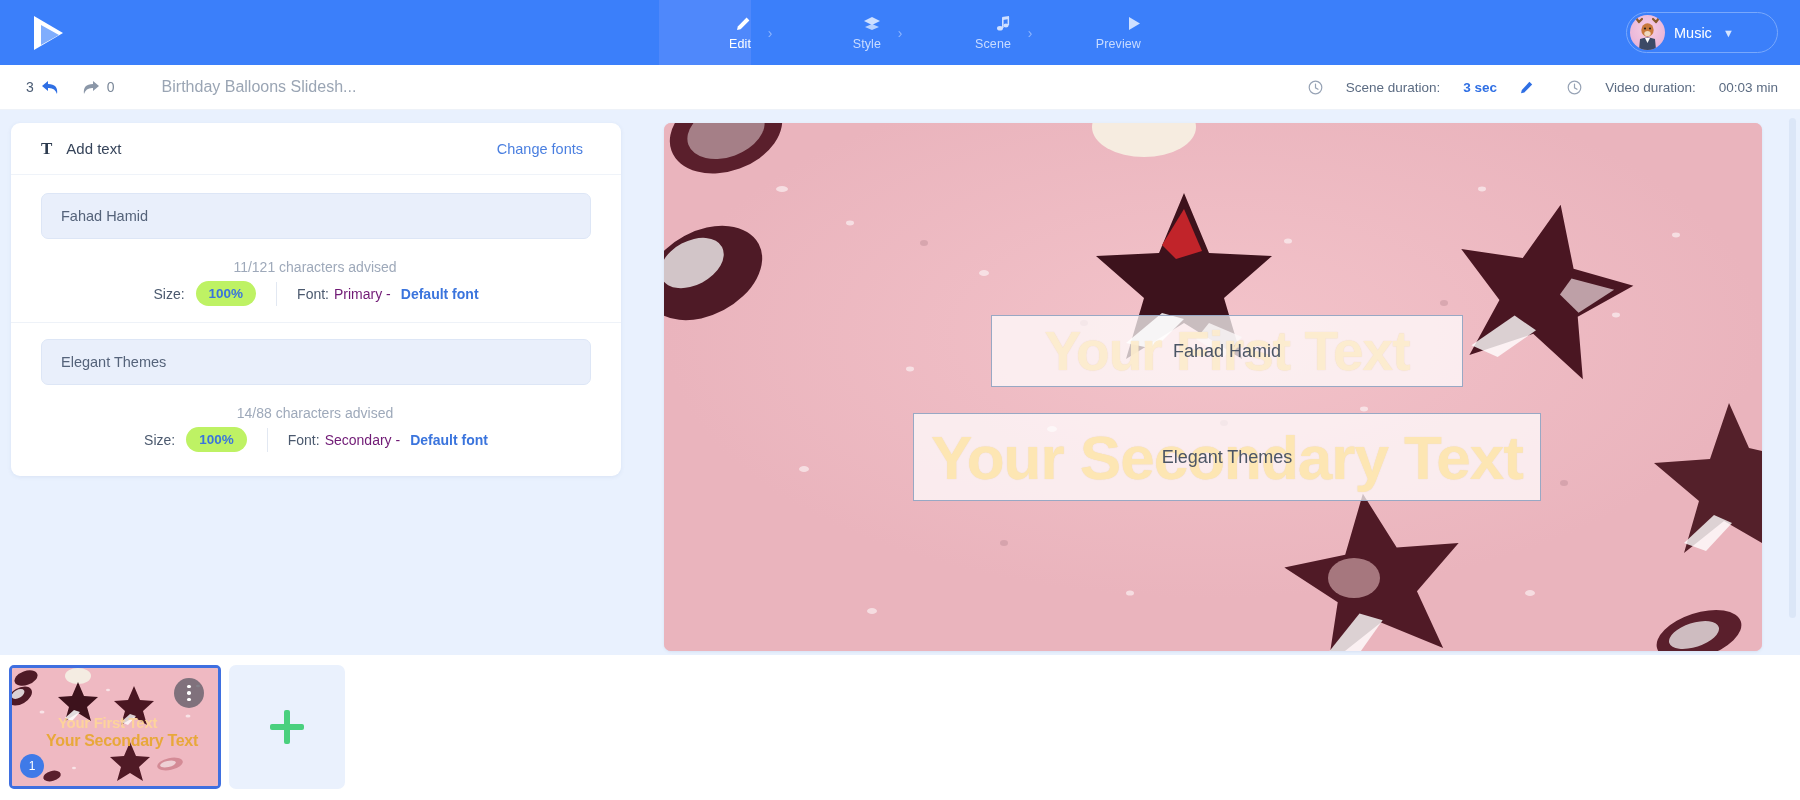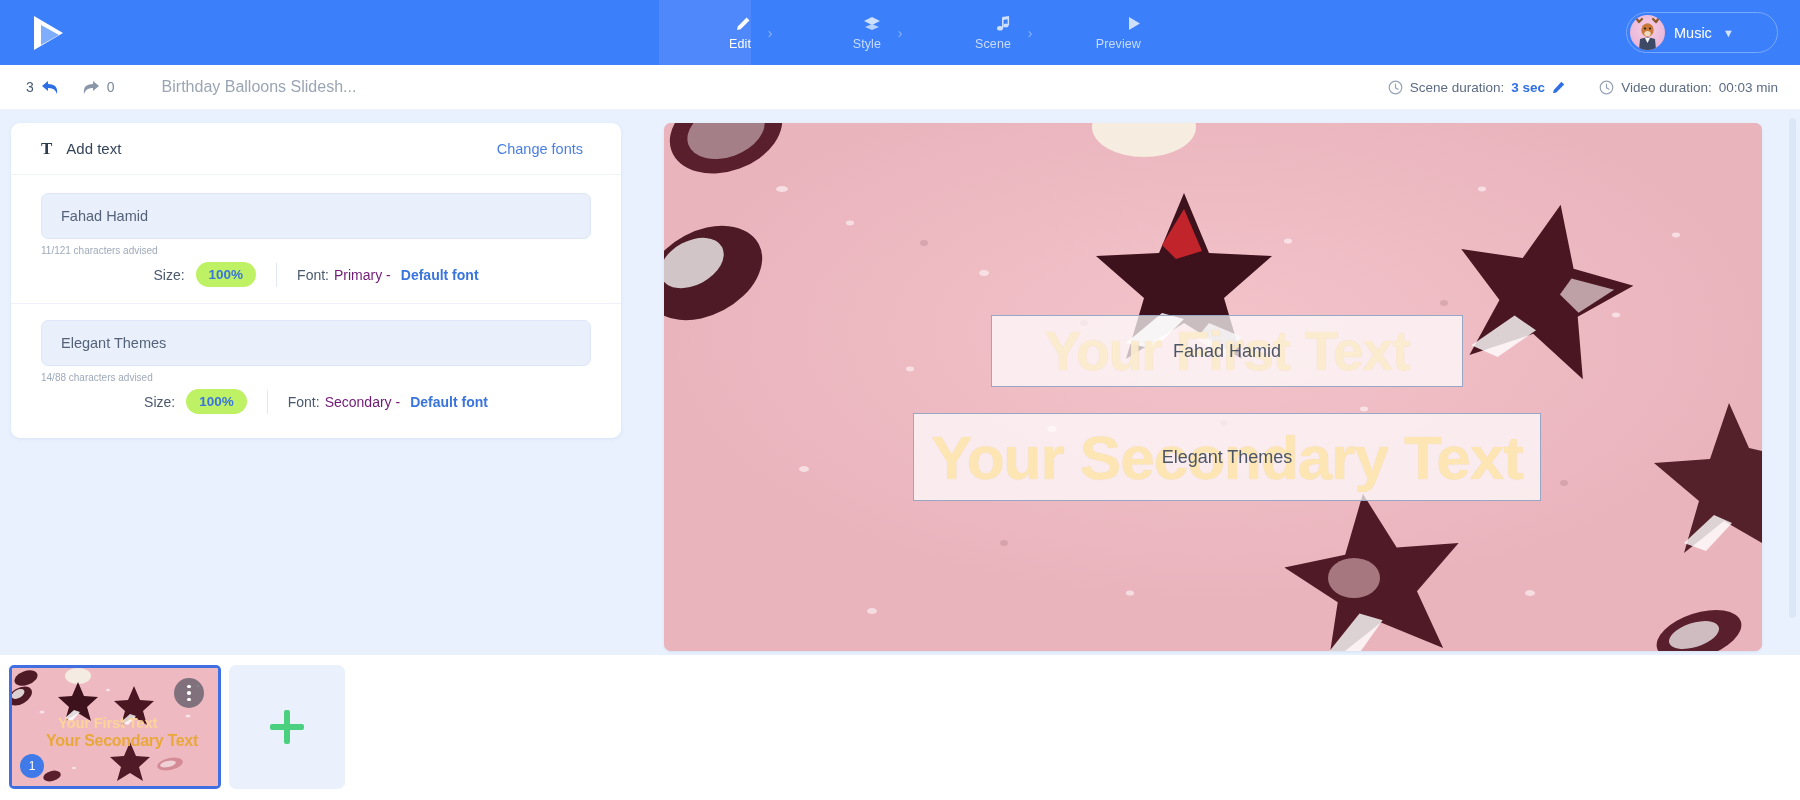--- a/index.html
+++ b/index.html
@@ -72,21 +72,21 @@
   .hist-num { font-size: 14px; color: #4a5b73; }
   .hist-num.muted { color: #7b8899; }
   .ic-btn { cursor: pointer; display: flex; align-items: center; }
   .proj-title {
     margin-left: 47px; font-size: 16px; color: #9aa5b4; cursor: text;
   }
   .durations {
     position: absolute; right: 22px; top: 0; height: 45px;
     display: flex; align-items: center; gap: 34px;
   }
-  .dur { display: flex; align-items: center; gap: 7px; font-size: 13.5px; color: #5b6b82; }
+  .dur { display: flex; align-items: center; gap: 23px; font-size: 13.5px; color: #5b6b82; }
   .dur .val { color: #2f6fe4; font-weight: bold; }
   .dur .clock { display: flex; align-items: center; color: #97a3b5; }
   .pencil-edit { cursor: pointer; display: flex; align-items: center; }
 
   
   .workspace {
     position: absolute; top: 110px; left: 0;
     width: 1800px; height: 545px;
     background: #e9f1fe;
   }
@@ -111,22 +111,22 @@
 
   .text-block { padding: 18px 30px 0 30px; }
   .text-block.second { padding-top: 16px; padding-bottom: 22px; }
   .text-input {
     width: 100%; height: 46px;
     background: #e9effb; border: 1px solid #dde6f6; border-radius: 7px;
     padding: 0 19px; font-size: 14.5px; color: #55637a;
     font-family: "Liberation Sans", sans-serif; outline: none;
   }
   .char-hint {
-    text-align: left; font-size: 10px; color: #9ea9ba;
-    margin-top: 6px; padding-right: 2px;
+    text-align: center; font-size: 14px; color: #9ea9ba;
+    margin-top: 20px; padding-right: 2px;
   }
   .ctrl-row {
     display: flex; align-items: center; justify-content: center;
     gap: 0; margin-top: 6px; padding-bottom: 2px;
   }
   .size-label { font-size: 14px; color: #4b596e; margin-right: 11px; }
   .size-pill {
     background: #bef264; color: #3a74dd; font-weight: bold;
     font-size: 13.5px; border-radius: 14px; padding: 5px 13px;
     cursor: pointer;

